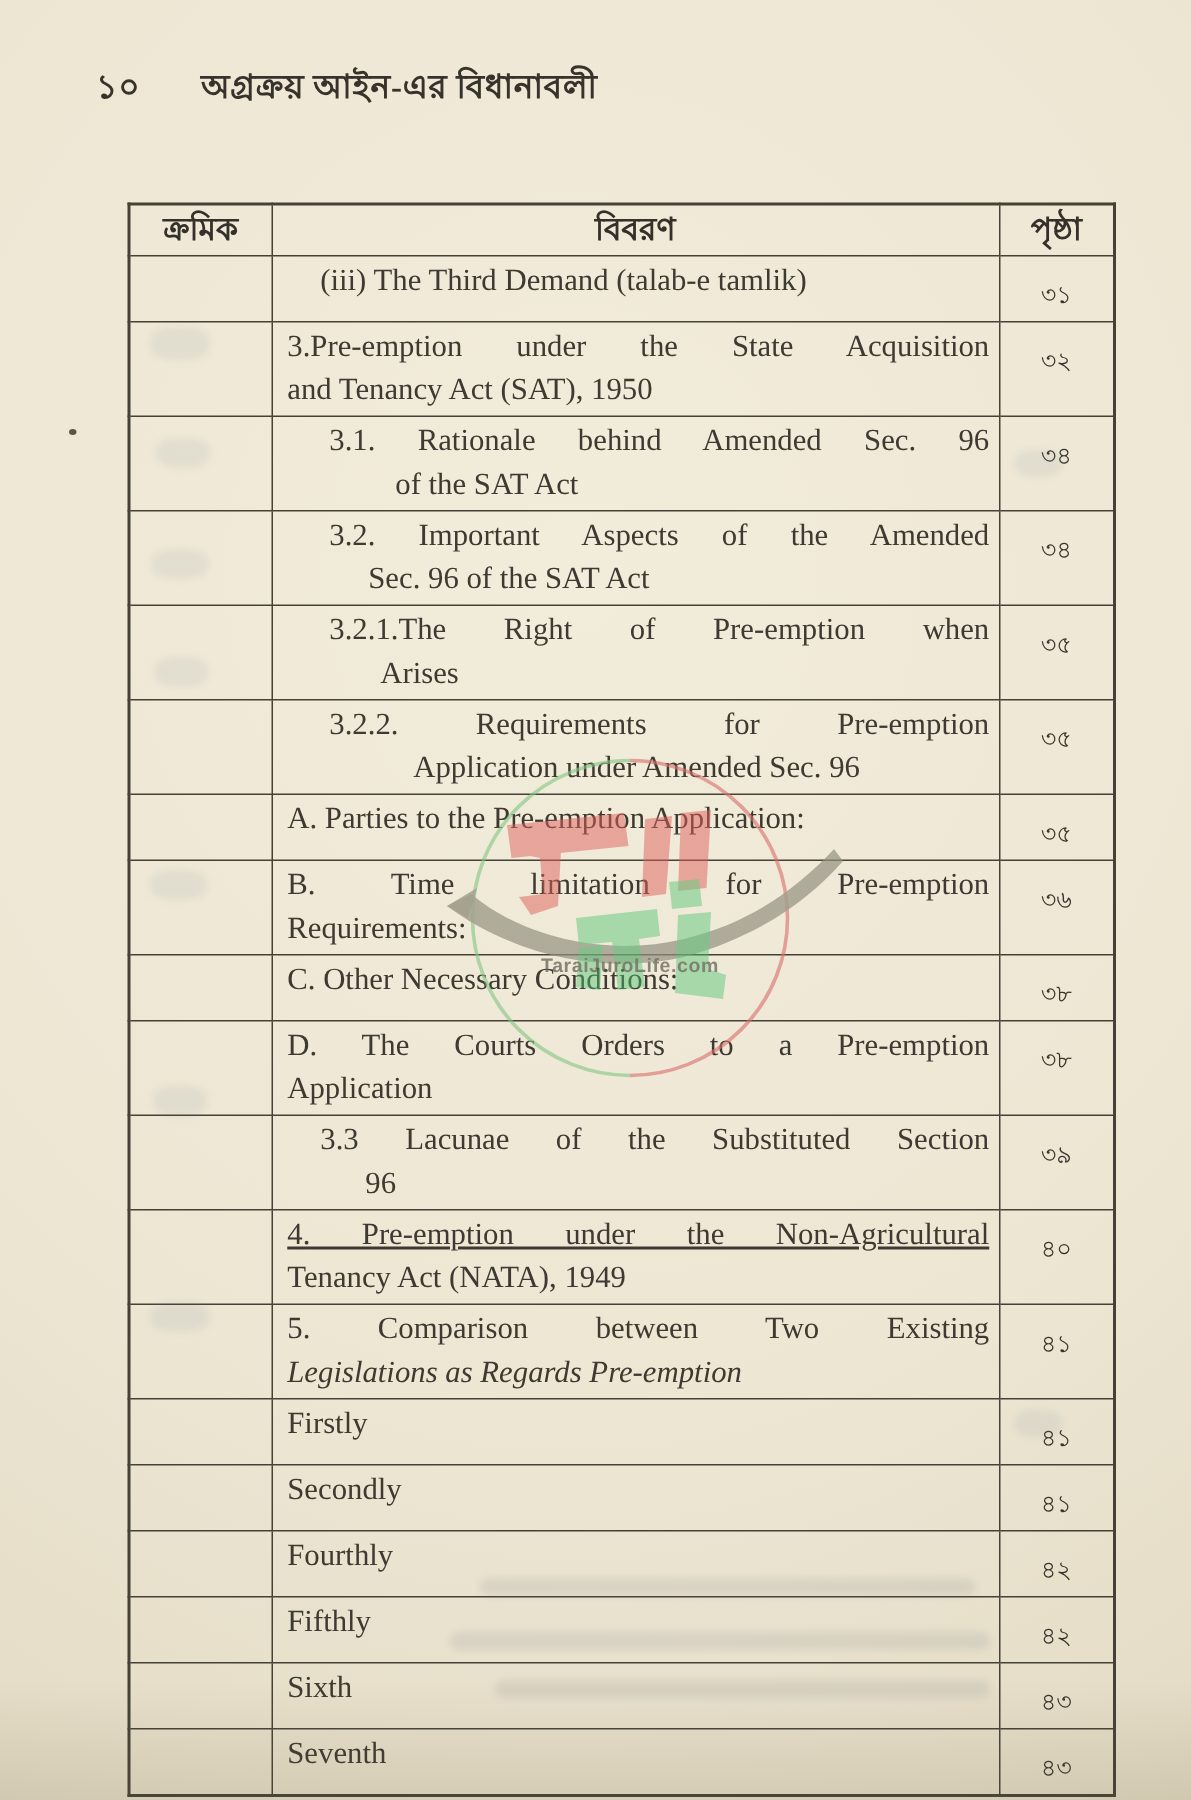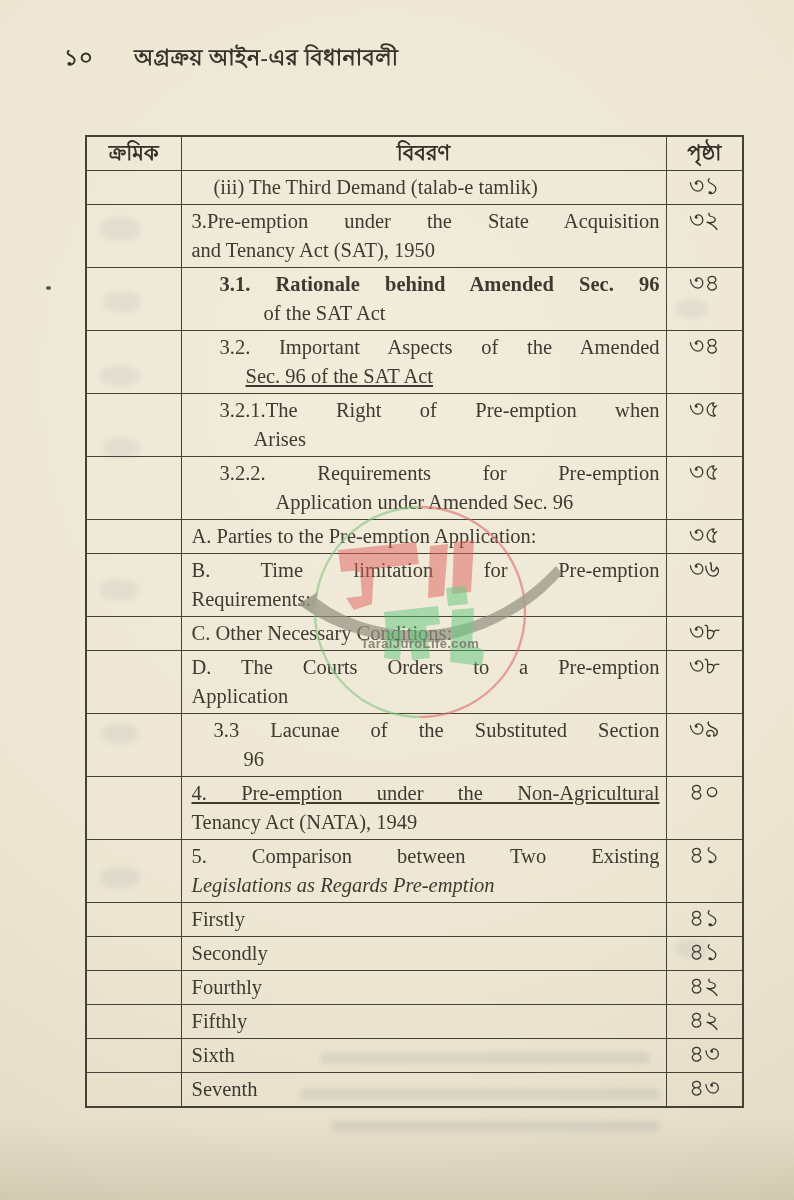--- a/index.html
+++ b/index.html
@@ -46,21 +46,21 @@
     font-size:21px;font-weight:bold;text-align:center;
     padding:3px 4px;line-height:27px;color:#35312a;
   }
   td{
     font-size:20.5px;line-height:29px;
     padding:2px 6px;vertical-align:top;
   }
   td.serial{}
   td.desc .line{text-align:left;}
   td.desc .line.just{text-align:justify;text-align-last:justify;}
-  td.pageno{text-align:center;font-size:24px;padding-top:1px;color:#3a362e;}
+  td.pageno{text-align:center;font-size:16px;padding-top:12px;color:#3a362e;}
 
   
   .watermark{
     position:absolute;left:288px;top:500px;width:280px;height:240px;
     pointer-events:none;z-index:6;opacity:.82;
   }
   .wm-site{
     font-family:"Liberation Sans","DejaVu Sans",sans-serif;
     font-size:13px;letter-spacing:.4px;font-weight:bold;
     fill:#5d594f;opacity:.85;
@@ -117,30 +117,30 @@
           <td class="serial"></td>
           <td class="desc">
             <div class="line just" style="padding-left: 4px;">3.Pre-emption under the State Acquisition</div>
             <div class="line" style="padding-left: 4px;">and Tenancy Act (SAT), 1950</div>
           </td>
           <td class="pageno">৩২</td>
         </tr>
         <tr>
           <td class="serial"></td>
           <td class="desc">
-            <div class="line just" style="padding-left: 32px; font-weight: bold;">3.1. Rationale behind Amended Sec. 96</div>
+            <div class="line just" style="padding-left: 32px;">3.1. Rationale behind Amended Sec. 96</div>
             <div class="line" style="padding-left: 76px;">of the SAT Act</div>
           </td>
           <td class="pageno">৩৪</td>
         </tr>
         <tr>
           <td class="serial"></td>
           <td class="desc">
             <div class="line just" style="padding-left: 32px;">3.2. Important Aspects of the Amended</div>
-            <div class="line" style="padding-left: 58px; text-decoration: underline;">Sec. 96 of the SAT Act</div>
+            <div class="line" style="padding-left: 58px;">Sec. 96 of the SAT Act</div>
           </td>
           <td class="pageno">৩৪</td>
         </tr>
         <tr>
           <td class="serial"></td>
           <td class="desc">
             <div class="line just" style="padding-left: 32px;">3.2.1.The Right of Pre-emption when</div>
             <div class="line" style="padding-left: 66px;">Arises</div>
           </td>
           <td class="pageno">৩৫</td>

